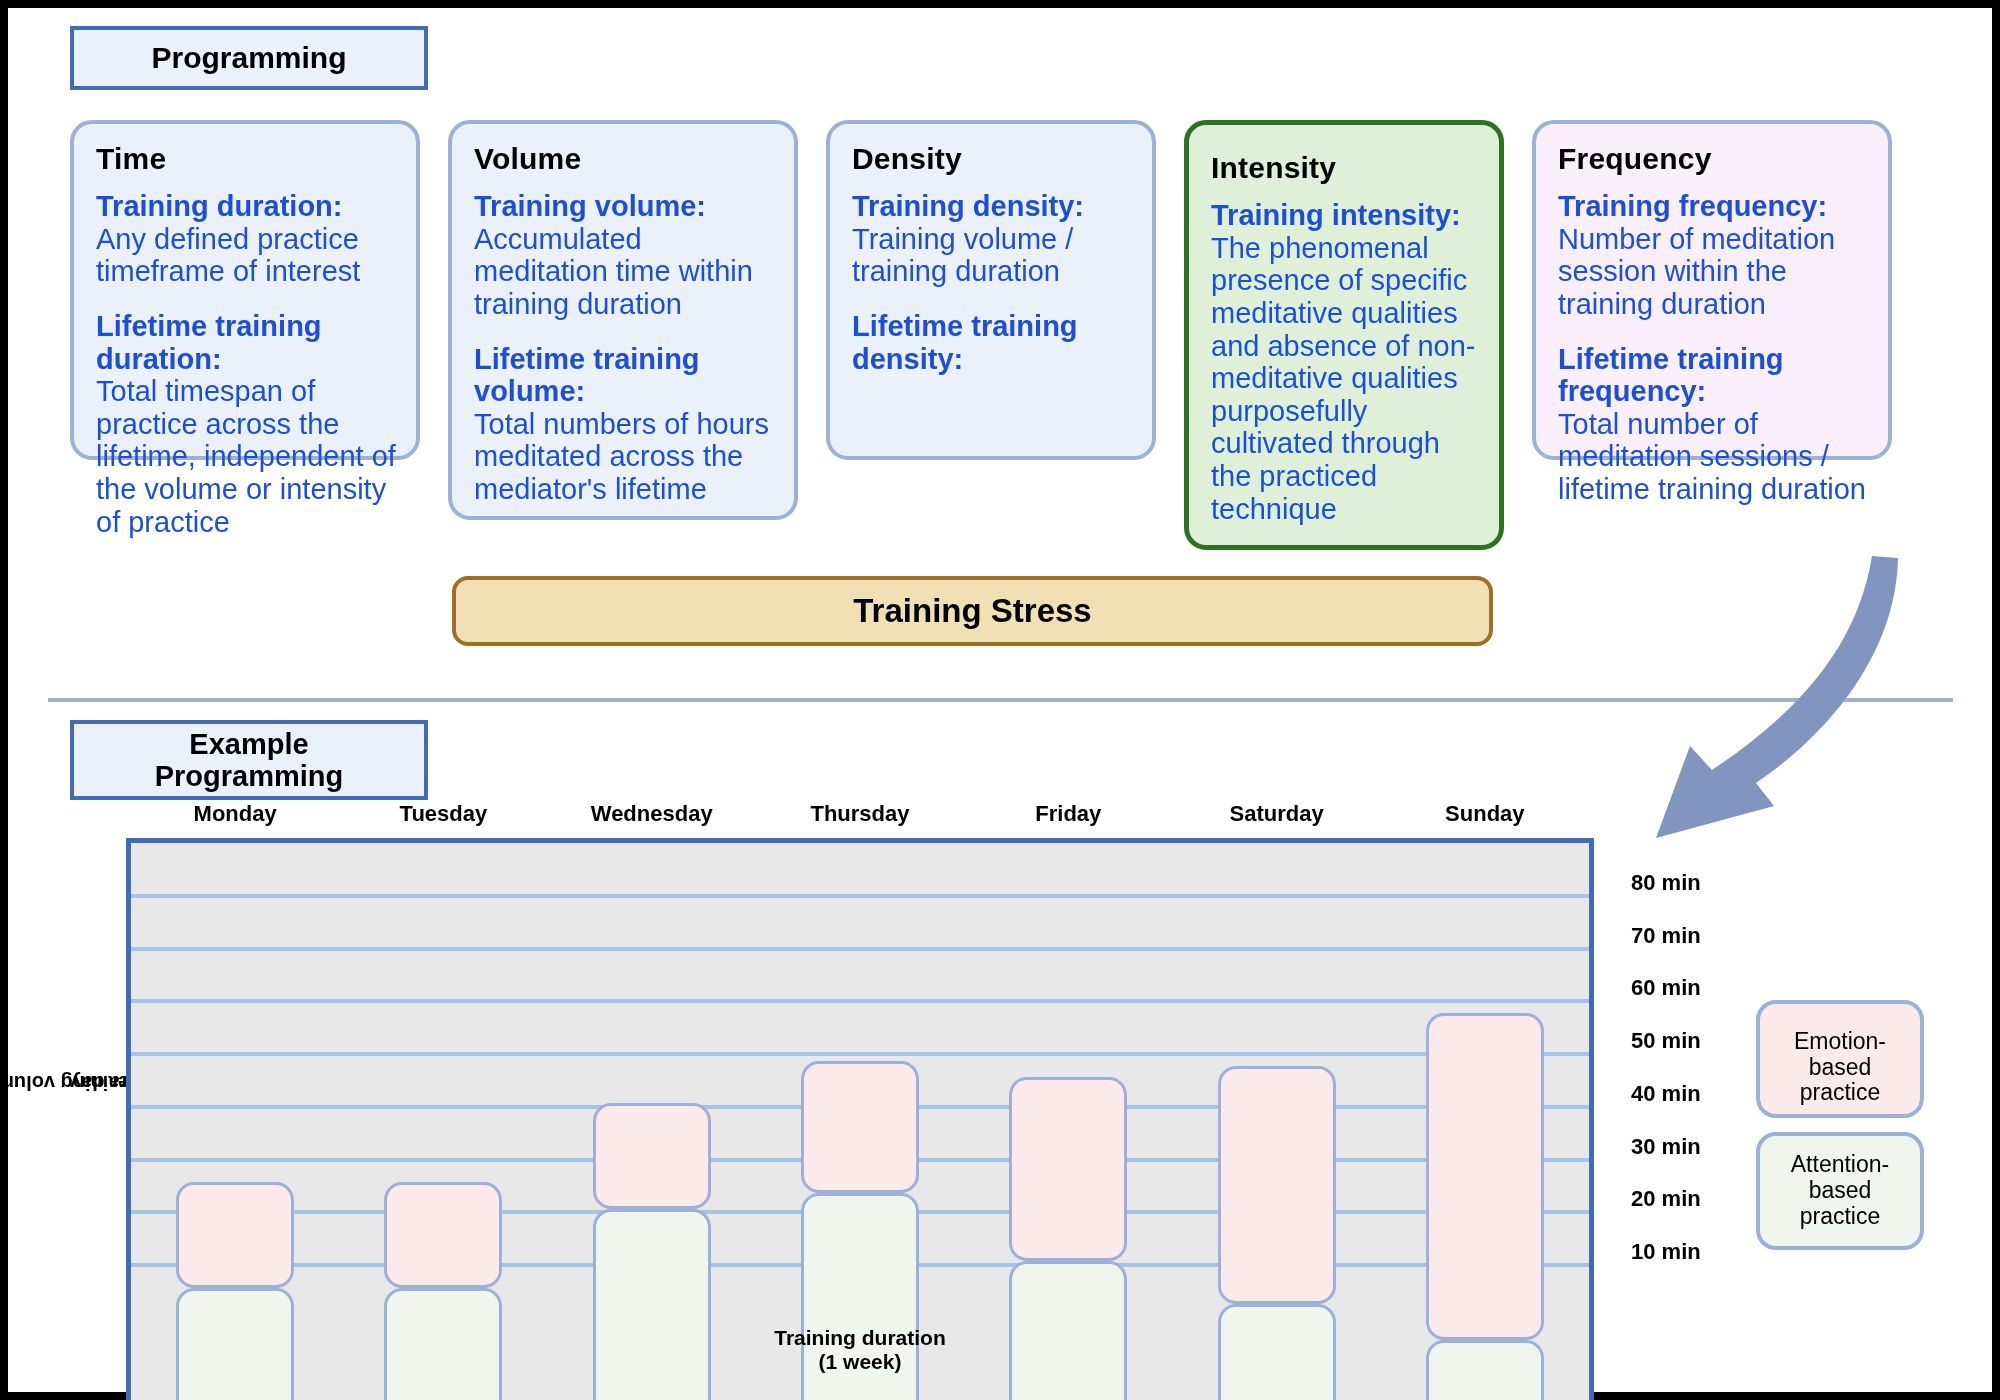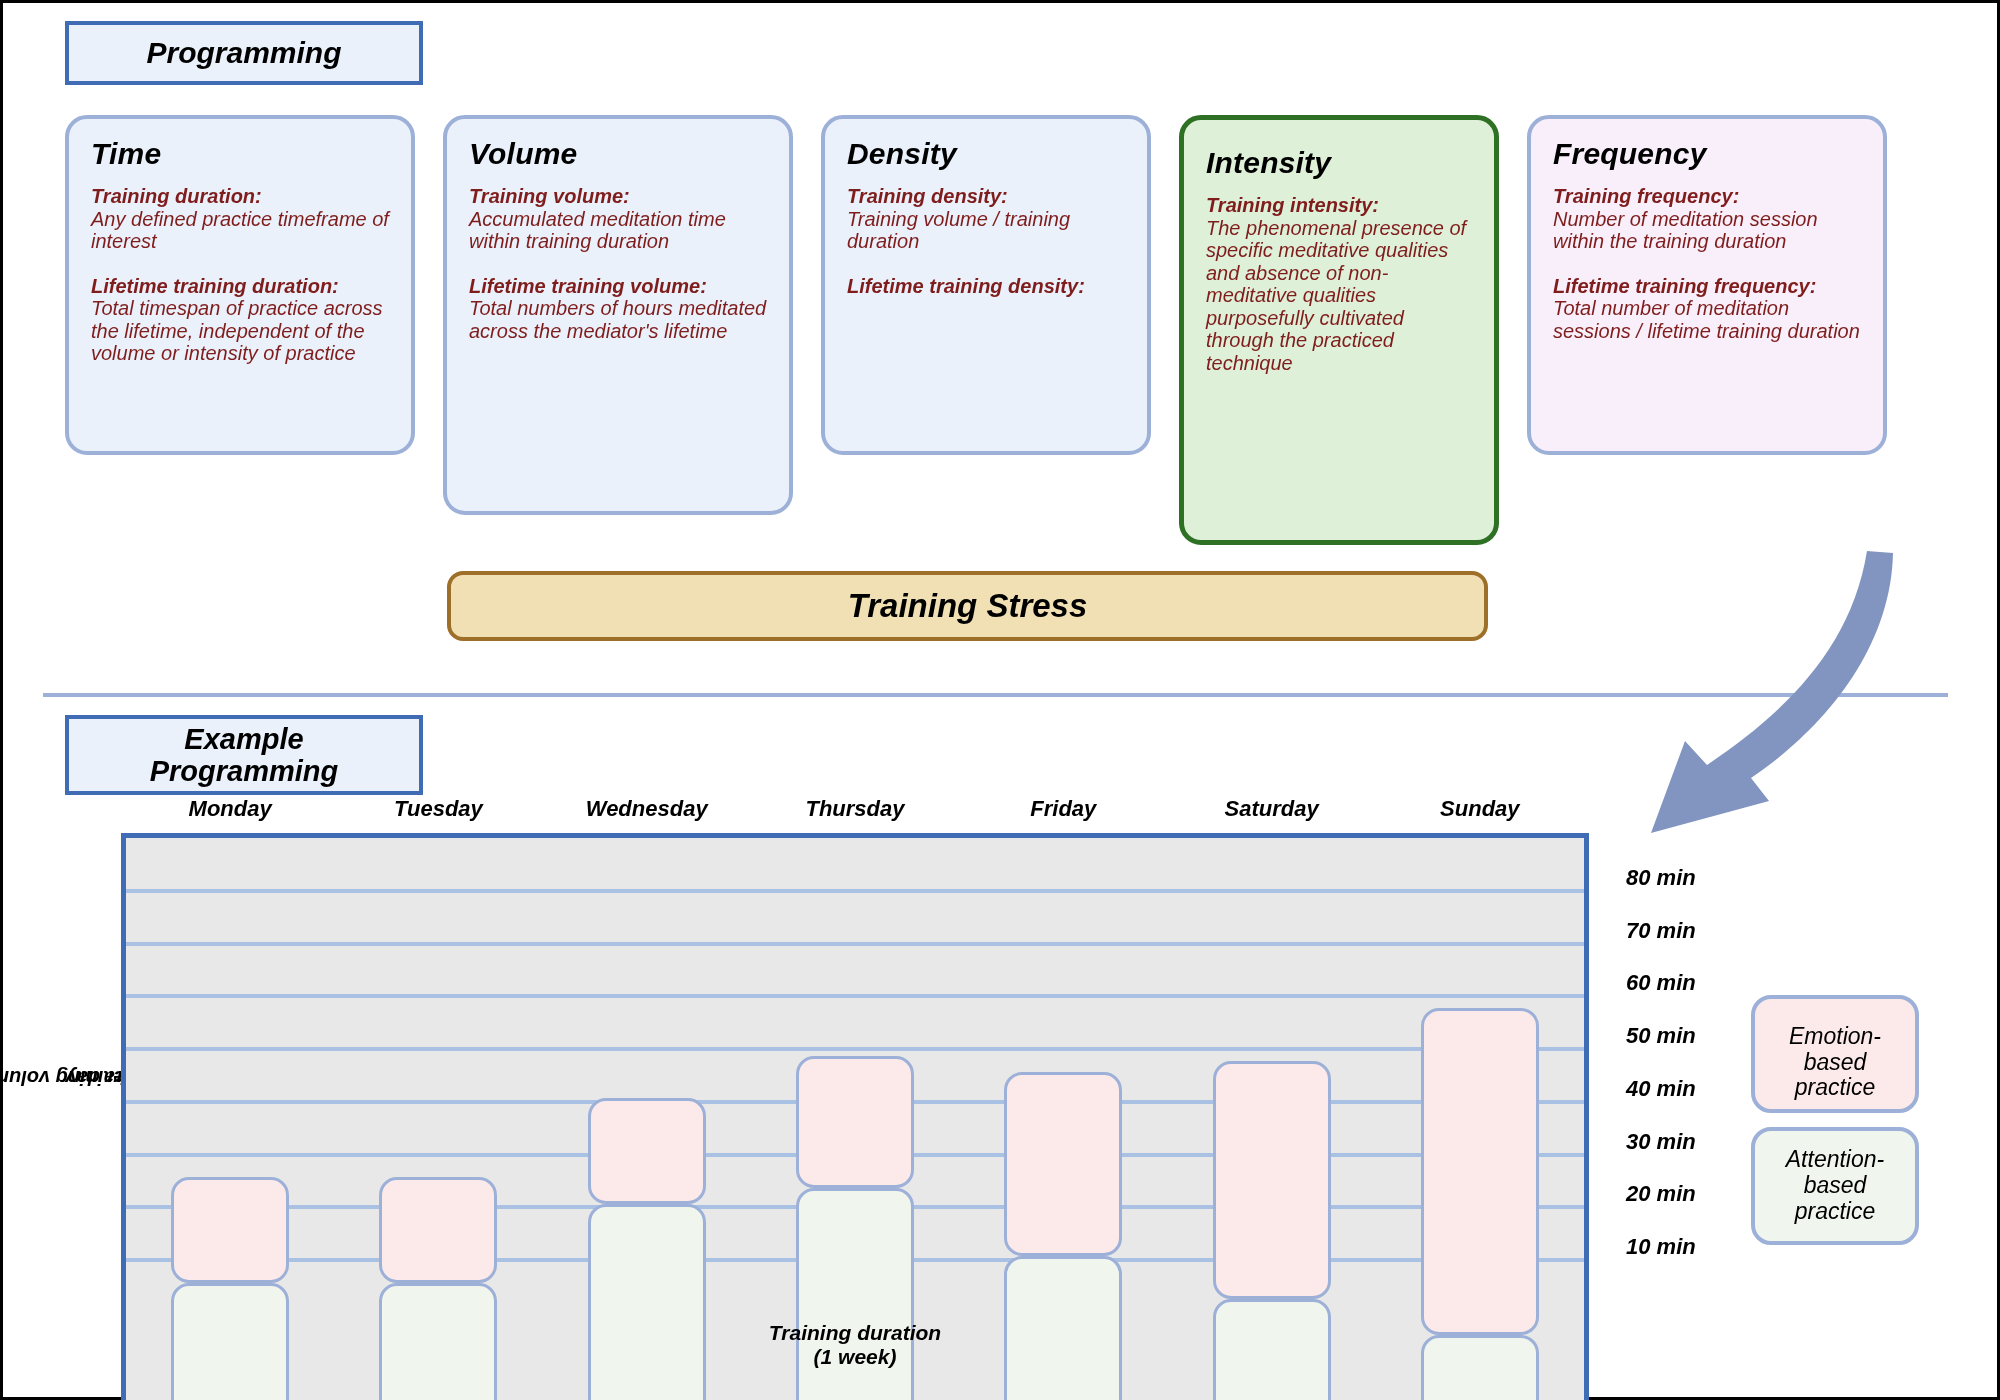--- a/index.html
+++ b/index.html
@@ -1,38 +1,38 @@
 <!DOCTYPE html>
 <html><head>
 <meta charset="utf-8">
 <style>
   html,body{margin:0;padding:0;}
   body{width:2000px;height:1400px;background:#ffffff;font-family:"Liberation Sans",sans-serif;overflow:hidden;}
-  #root{position:relative;width:2000px;height:1400px;box-sizing:border-box;border:3px solid #000000;background:#fff;font-style:italic;}
+  #root{position:relative;width:2000px;height:1400px;box-sizing:border-box;border:8px solid #000000;background:#fff;}
 
   
   .section-chip{
     position:absolute;background:#eaf1fa;border:4px solid #3f6cb4;
     display:flex;align-items:center;justify-content:center;text-align:center;
     font-weight:bold;color:#000;
   }
   #chip-programming{left:62px;top:18px;width:350px;height:56px;font-size:30px;}
   #chip-example{left:62px;top:712px;width:350px;height:72px;font-size:29px;line-height:1.12;}
 
   
   #cards{position:absolute;left:62px;top:112px;width:1880px;height:440px;}
   .card{
     position:absolute;top:0;border-radius:22px;box-sizing:border-box;
     padding:18px 20px 10px 22px;
   }
   .card.blue{background:#eaf1fa;border:4px solid #9db0d8;}
   .card.green{background:#dff0d8;border:5px solid #2e7124;}
   .card.pink{background:#f8effa;border:4px solid #9db0d8;}
   .card h3{margin:0 0 14px 0;font-size:30px;font-weight:bold;color:#000;letter-spacing:.2px;}
-  .card .blk{margin:0 0 22px 0;font-size:20px;line-height:1.125;color:#7f1d1d;}
+  .card .blk{margin:0 0 22px 0;font-size:29px;line-height:1.125;color:#1d4ed8;}
   .card .blk b{font-weight:bold;display:inline;}
   .card .blk .body{font-weight:normal;}
 
   #card-time    {left:0px;   width:350px;height:340px;}
   #card-volume  {left:378px; width:350px;height:400px;}
   #card-density {left:756px; width:330px;height:340px;}
   #card-intensity{left:1114px;width:320px;height:430px;padding-top:26px;}
   #card-frequency{left:1462px;width:360px;height:340px;}
 
   

